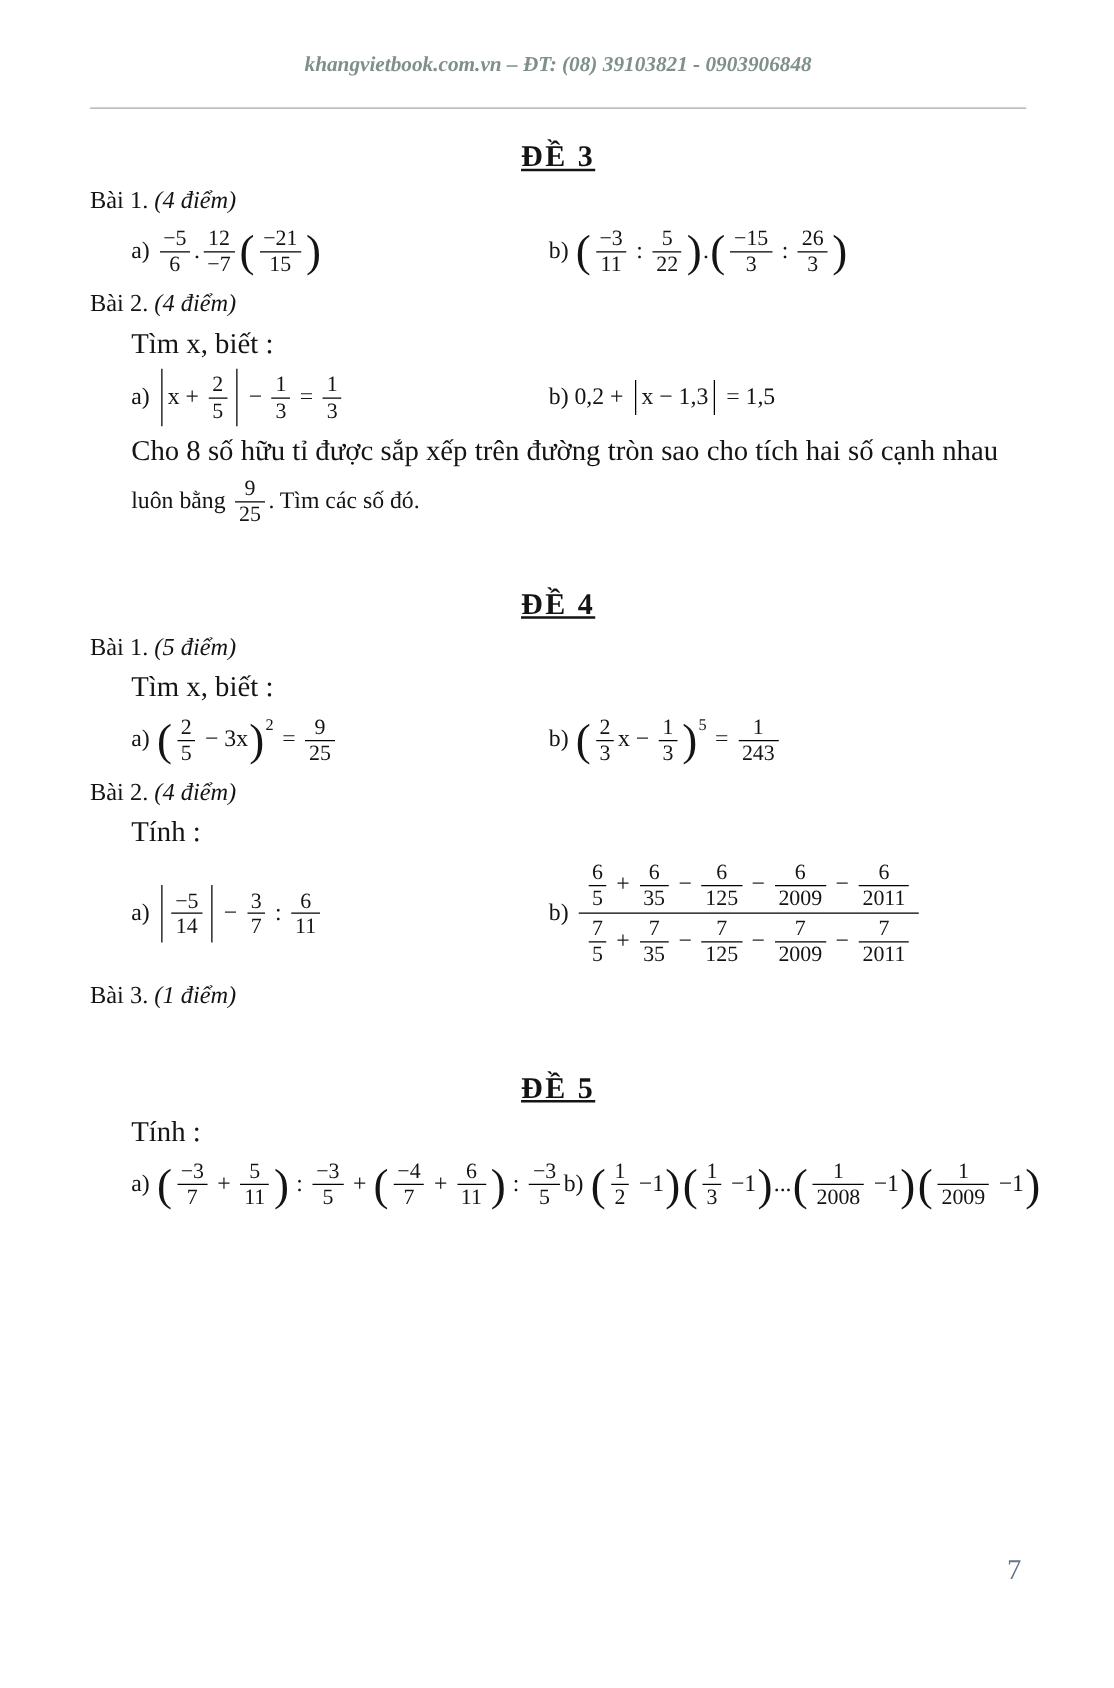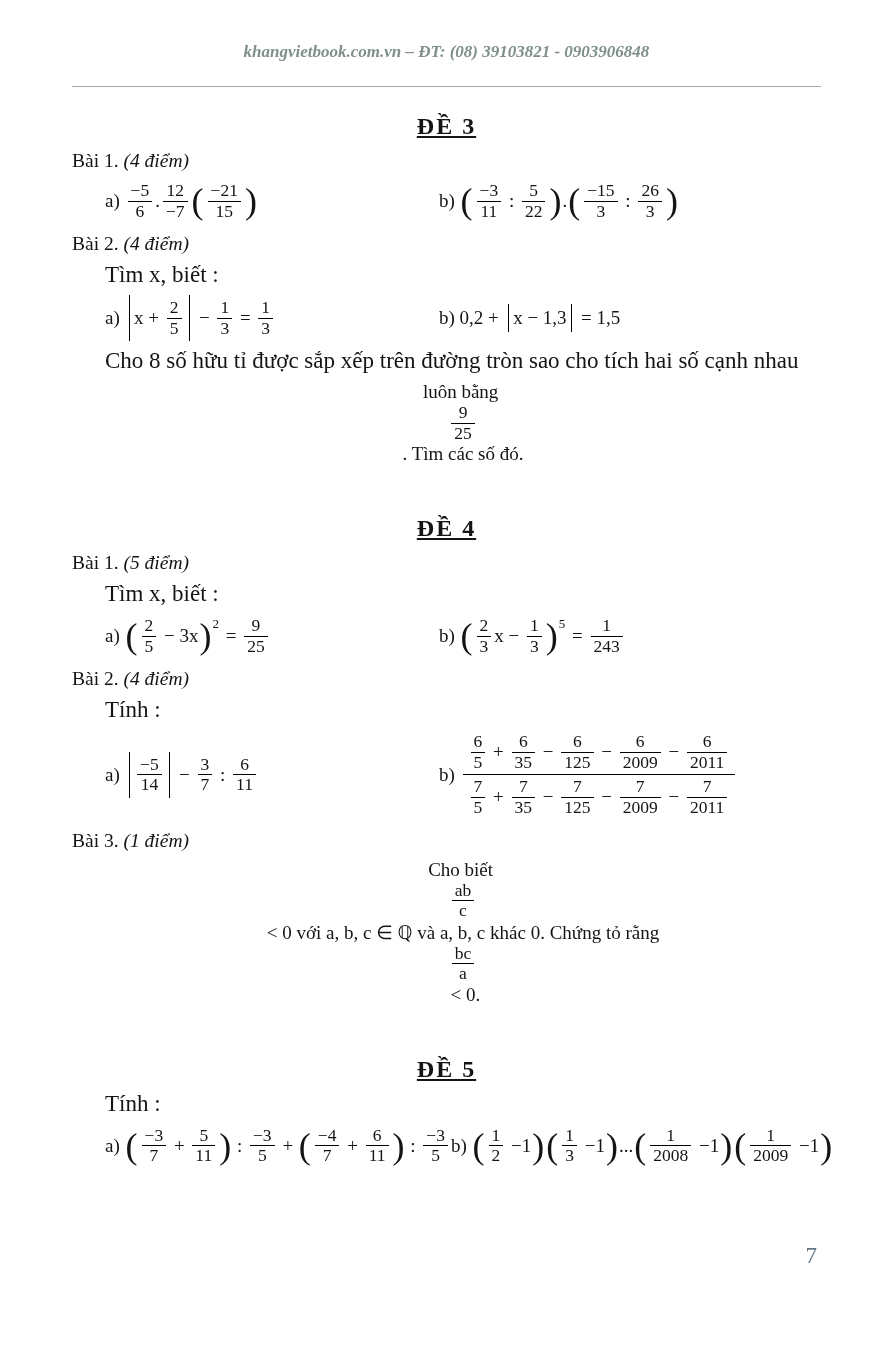--- a/index.html
+++ b/index.html
@@ -13,21 +13,21 @@
     text-align:center; font-size:17px; font-style:italic; font-weight:bold;
     padding-bottom:24px; border-bottom:1.2px solid #a3aba6;
   }
   .sec-title { text-align:center; font-size:24px; font-weight:bold; margin-top:26px; margin-bottom:8px; letter-spacing:2px;text-decoration:underline; }
   .section + .section .sec-title { margin-top:50px; }
   .bai { font-size:19.5px; margin:10px 0 4px; }
   .bai-num { font-weight:normal; }
   .bai-pts { font-style:italic;font-family:Liberation Serif, serif; }
   .textline { font-size:23px; margin:7px 0; padding-left:33px; }
   .mathline { display:flex; align-items:center; font-size:19px; }
-  .indent { padding-left:33px; margin:7px 0;flex-direction:column; }
+  .indent { padding-left:33px; margin:7px 0; }
   .mathrow { display:flex; align-items:center; margin:7px 0; }
   .col-a { flex:0 0 49%; padding-left:33px; }
   .col-b { flex:1; }
   .mt { white-space:pre; }
   .frac { display:inline-flex; flex-direction:column; text-align:center; margin:0 3px; font-size:17.5px; line-height:1.12; }
   .fbar { border-top:1.4px solid #000; height:0; }
   .num,.den { padding:0 3px; }
   .paren { font-size:36px; font-weight:400; line-height:44px; margin:0 1px; }
   .msup { font-size:13px; align-self:flex-start; line-height:1; margin:3px 2px 0 0; }
   .absbar { width:1.6px; background:#000; margin:0 4px; height:46px; flex:0 0 auto; }
@@ -294,35 +294,20 @@
                     <span class="num">7</span>
                     <span class="fbar"></span>
                     <span class="den">2011</span>
                   </span>
                 </span>
               </span>
             </div>
           </div>
         </div>
         <div class="bai"><span class="bai-num">Bài 3.</span><span class="bai-pts"> (1 điểm)</span></div>
-        <div class="mathline indent">
-          <span class="mt">Cho biết </span>
-          <span class="frac">
-            <span class="num">ab</span>
-            <span class="fbar"></span>
-            <span class="den">c</span>
-          </span>
-          <span class="mt"> &lt; 0 với a, b, c ∈ ℚ và a, b, c khác 0. Chứng tỏ rằng </span>
-          <span class="frac">
-            <span class="num">bc</span>
-            <span class="fbar"></span>
-            <span class="den">a</span>
-          </span>
-          <span class="mt"> &lt; 0.</span>
-        </div>
       </section>
       <section class="section">
         <div class="sec-title">ĐỀ 5</div>
         <div class="textline">Tính :</div>
         <div class="mathrow">
           <div class="col-a">
             <div class="mathline">
               <span class="mt">a) </span>
               <span class="paren">(</span>
               <span class="frac">

